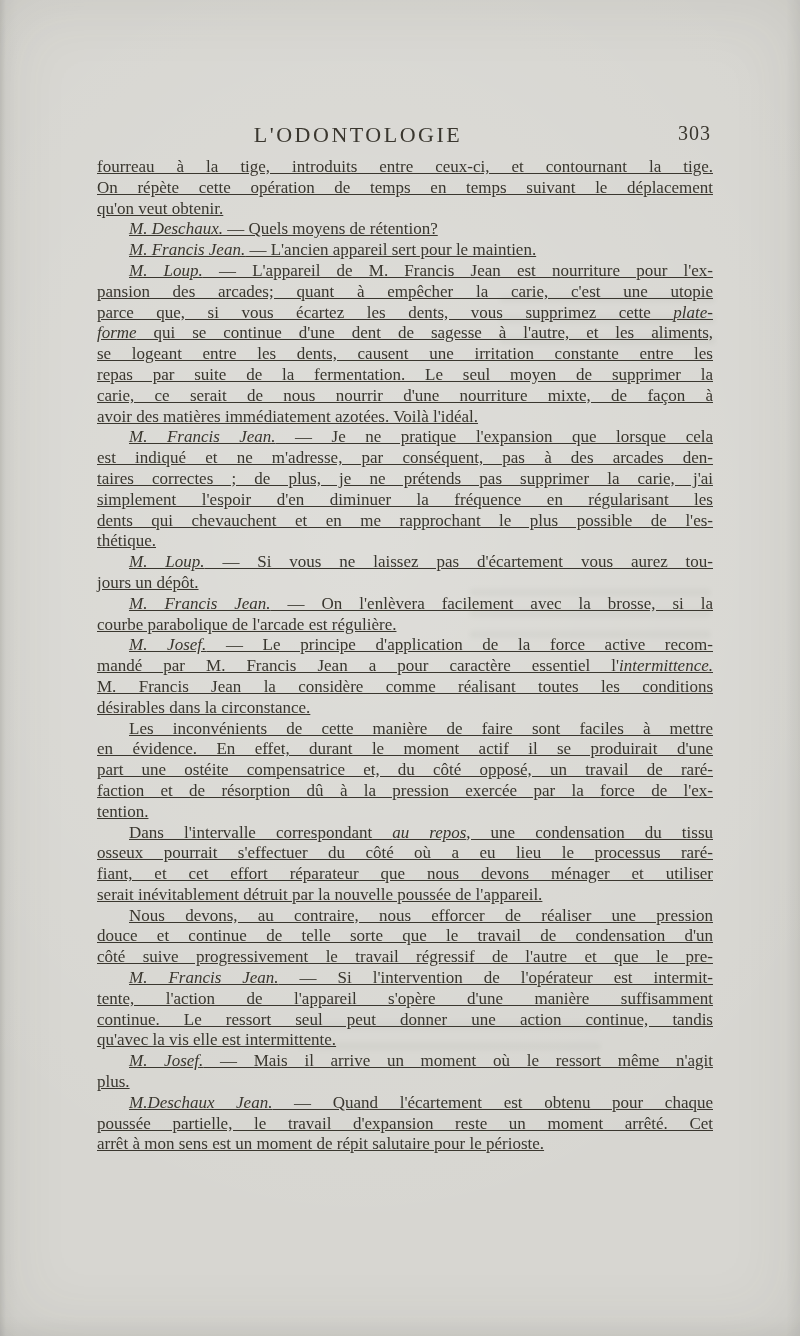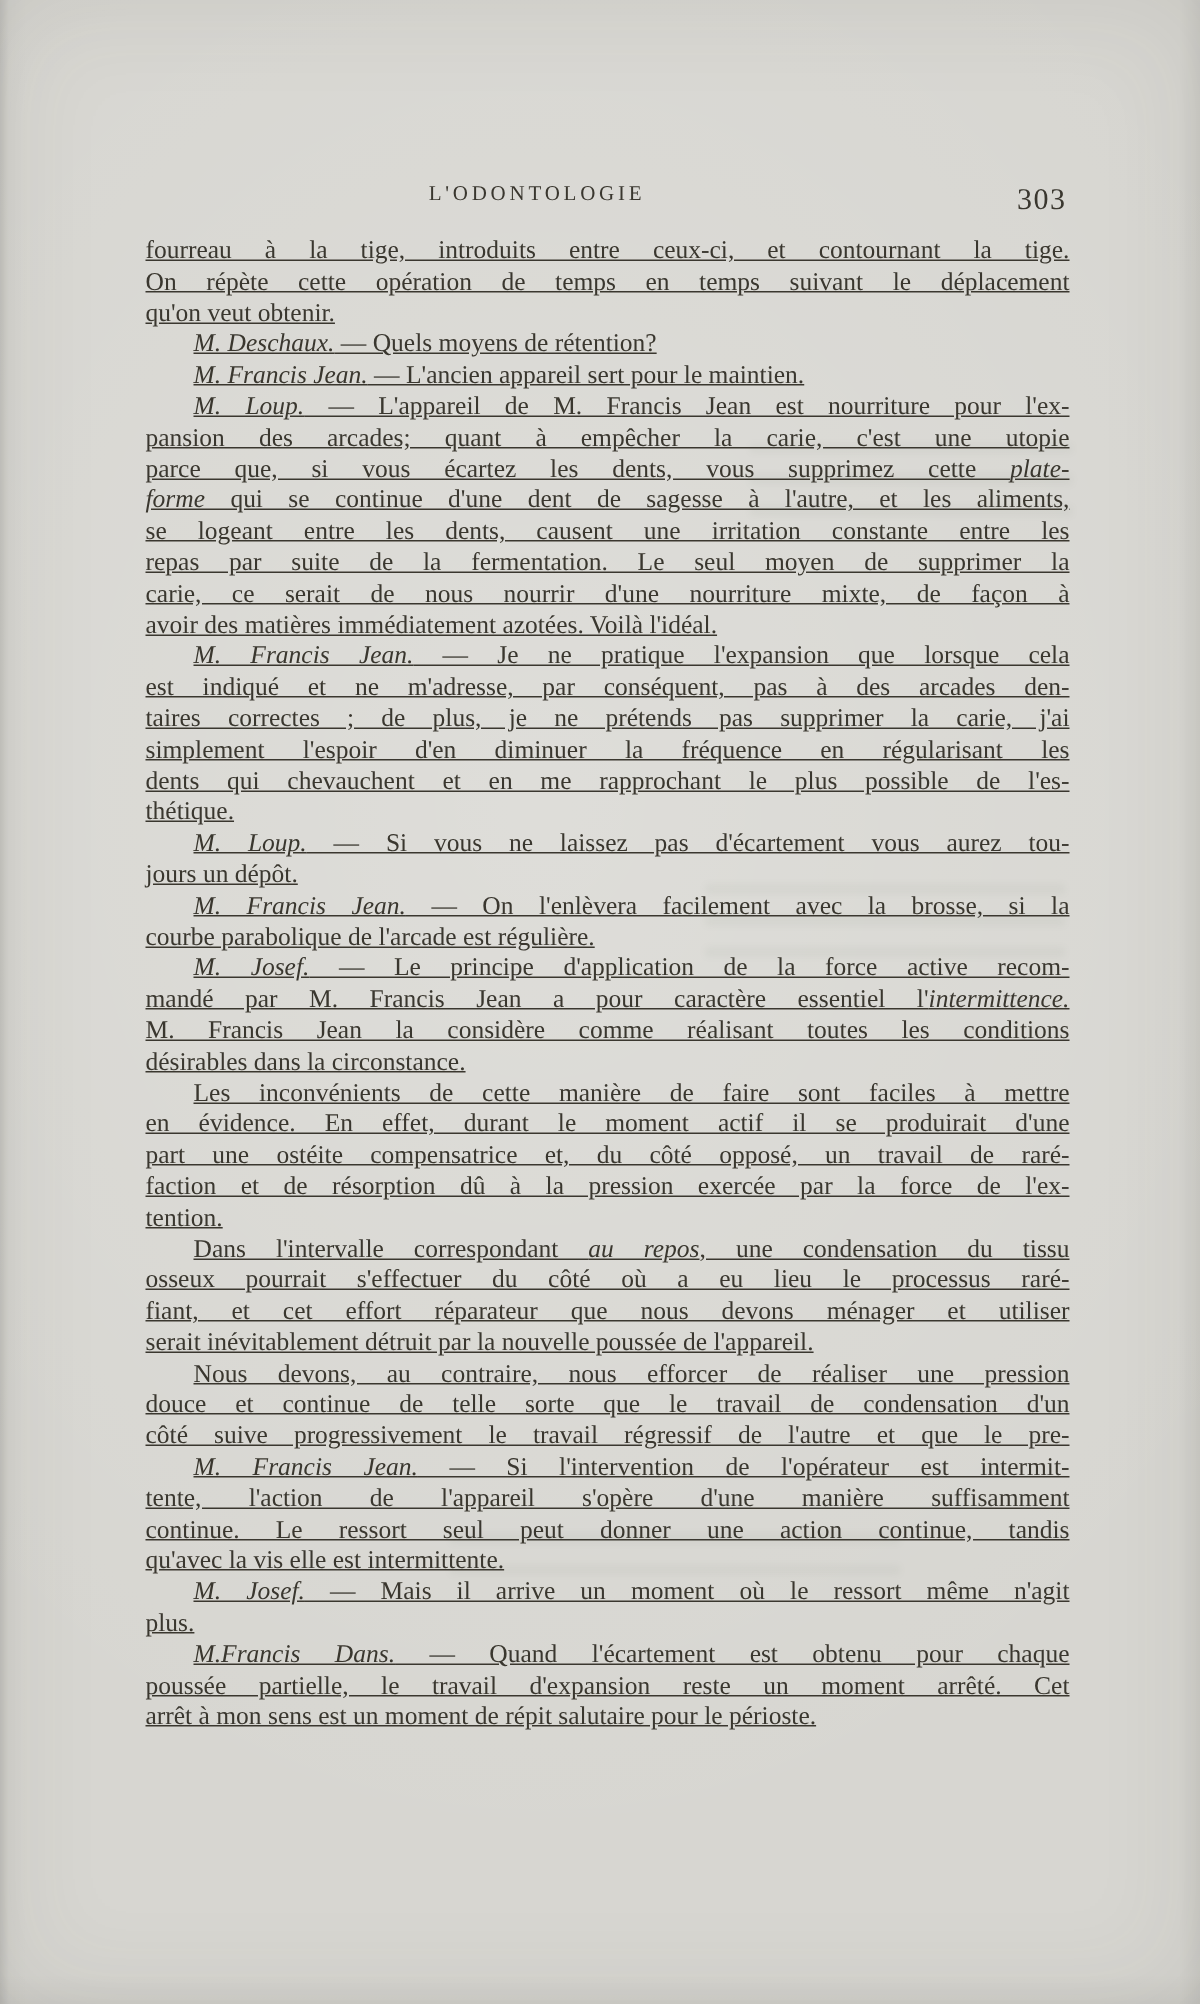--- a/index.html
+++ b/index.html
@@ -49,21 +49,21 @@
     width: 616px;
     height: 22px;
     color: var(--ink, #393630);
   }
   .running-title {
     position: absolute;
     left: 0;
     width: 100%;
     text-align: center;
     transform: translateX(-47px);
-    font-size: 14px;
+    font-size: 22px;
     letter-spacing: 2.5px;
     white-space: nowrap;
   }
   .folio {
     position: absolute;
     right: 2px;
     top: 0;
     font-size: 20px;
     letter-spacing: 1px;
   }
@@ -170,19 +170,19 @@
         <span class="line first-indent"><i>M. Francis Jean.</i><span> — Si l'intervention de l'opérateur est intermit-</span></span>
         <span class="line"><span>tente, l'action de l'appareil s'opère d'une manière suffisamment</span></span>
         <span class="line"><span>continue. Le ressort seul peut donner une action continue, tandis</span></span>
         <span class="line last"><span>qu'avec la vis elle est intermittente.</span></span>
       </p>
       <p class="para">
         <span class="line first-indent"><i>M. Josef.</i><span> — Mais il arrive un moment où le ressort même n'agit</span></span>
         <span class="line last"><span>plus.</span></span>
       </p>
       <p class="para">
-        <span class="line first-indent"><i>M.Francis Dans.</i><span> — Quand l'écartement est obtenu pour chaque</span></span>
+        <span class="line first-indent"><i>M.Deschaux Jean.</i><span> — Quand l'écartement est obtenu pour chaque</span></span>
         <span class="line"><span>poussée partielle, le travail d'expansion reste un moment arrêté. Cet</span></span>
         <span class="line last"><span>arrêt à mon sens est un moment de répit salutaire pour le périoste.</span></span>
       </p>
     </div>
 
 </div>
 
 </body></html>

